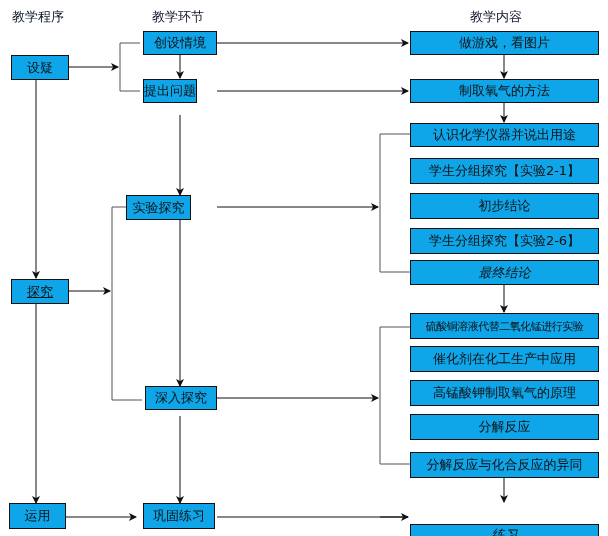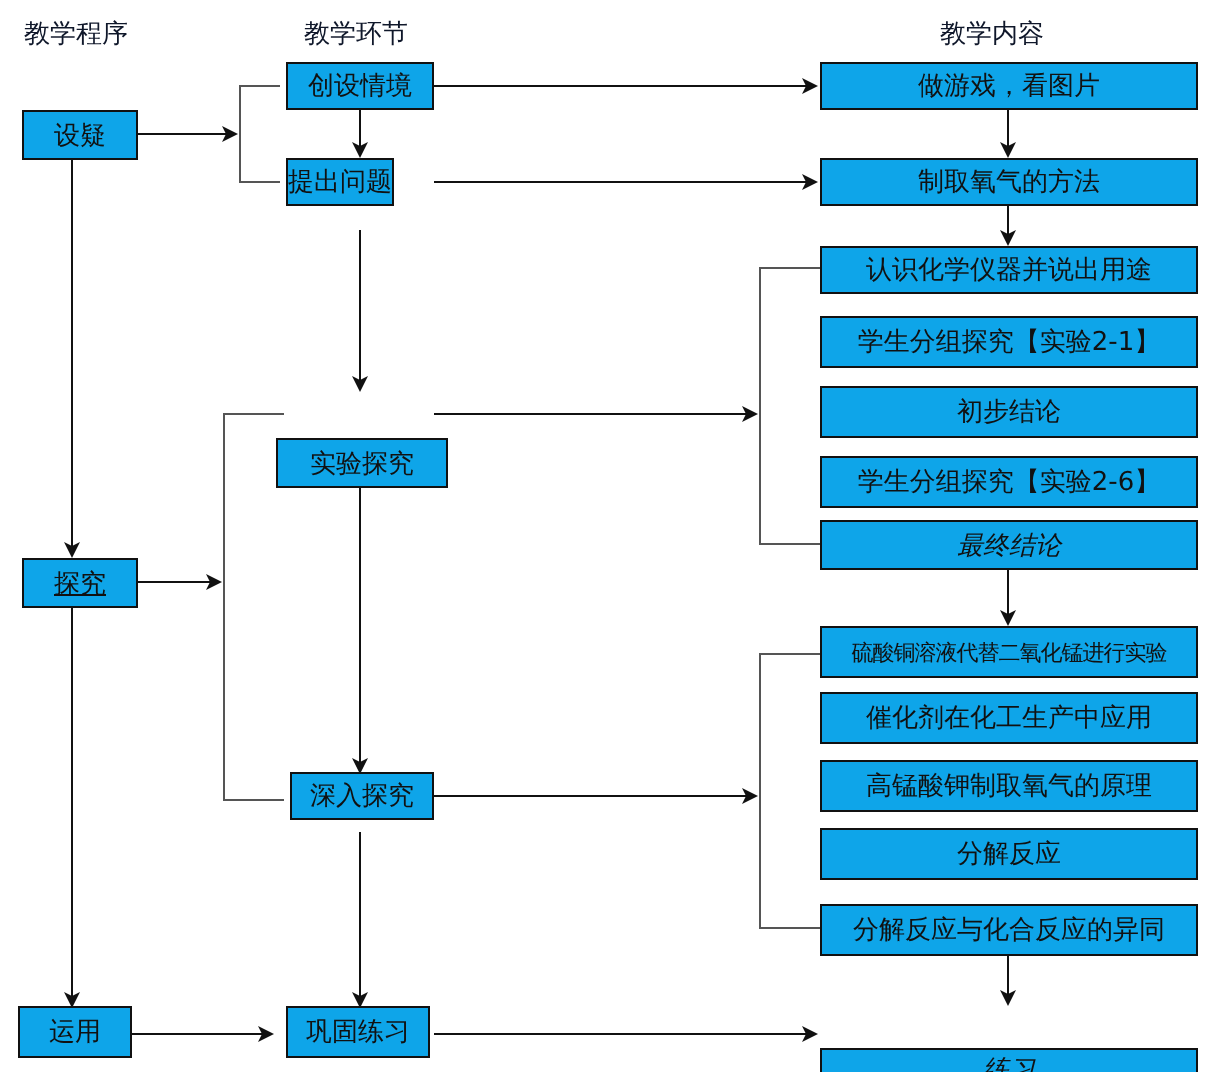--- a/index.html
+++ b/index.html
@@ -72,21 +72,21 @@
 <div class="hdr" style="left:12px;top:8px;">教学程序</div>
 <div class="hdr" style="left:152px;top:8px;">教学环节</div>
 <div class="hdr" style="left:470px;top:8px;">教学内容</div>
 
 <div class="box" style="left:11px;top:55px;width:58px;height:25px;">设疑</div>
 <div class="box" style="left:11px;top:279px;width:58px;height:25px;text-decoration:underline;">探究</div>
 <div class="box" style="left:9px;top:503px;width:57px;height:26px;">运用</div>
 
 <div class="box" style="left:143px;top:31px;width:74px;height:24px;">创设情境</div>
 <div class="box" style="left:143px;top:79px;width:54px;height:24px;">提出问题</div>
-<div class="box" style="left:138px;top:195px;width:86px;height:25px;margin-top:24px;">实验探究</div>
+<div class="box" style="left:126px;top:195px;width:65px;height:25px;">实验探究</div>
 <div class="box" style="left:145px;top:386px;width:72px;height:24px;">深入探究</div>
 <div class="box" style="left:143px;top:503px;width:72px;height:26px;">巩固练习</div>
 
 <div class="box" style="left:410px;top:31px;width:189px;height:24px;">做游戏，看图片</div>
 <div class="box" style="left:410px;top:79px;width:189px;height:24px;">制取氧气的方法</div>
 <div class="box" style="left:410px;top:123px;width:189px;height:24px;">认识化学仪器并说出用途</div>
 <div class="box" style="left:410px;top:158px;width:189px;height:26px;">学生分组探究【实验2-1】</div>
 <div class="box" style="left:410px;top:193px;width:189px;height:26px;">初步结论</div>
 <div class="box" style="left:410px;top:228px;width:189px;height:26px;">学生分组探究【实验2-6】</div>
 <div class="box" style="left:410px;top:260px;width:189px;height:25px;font-style:italic;">最终结论</div>

